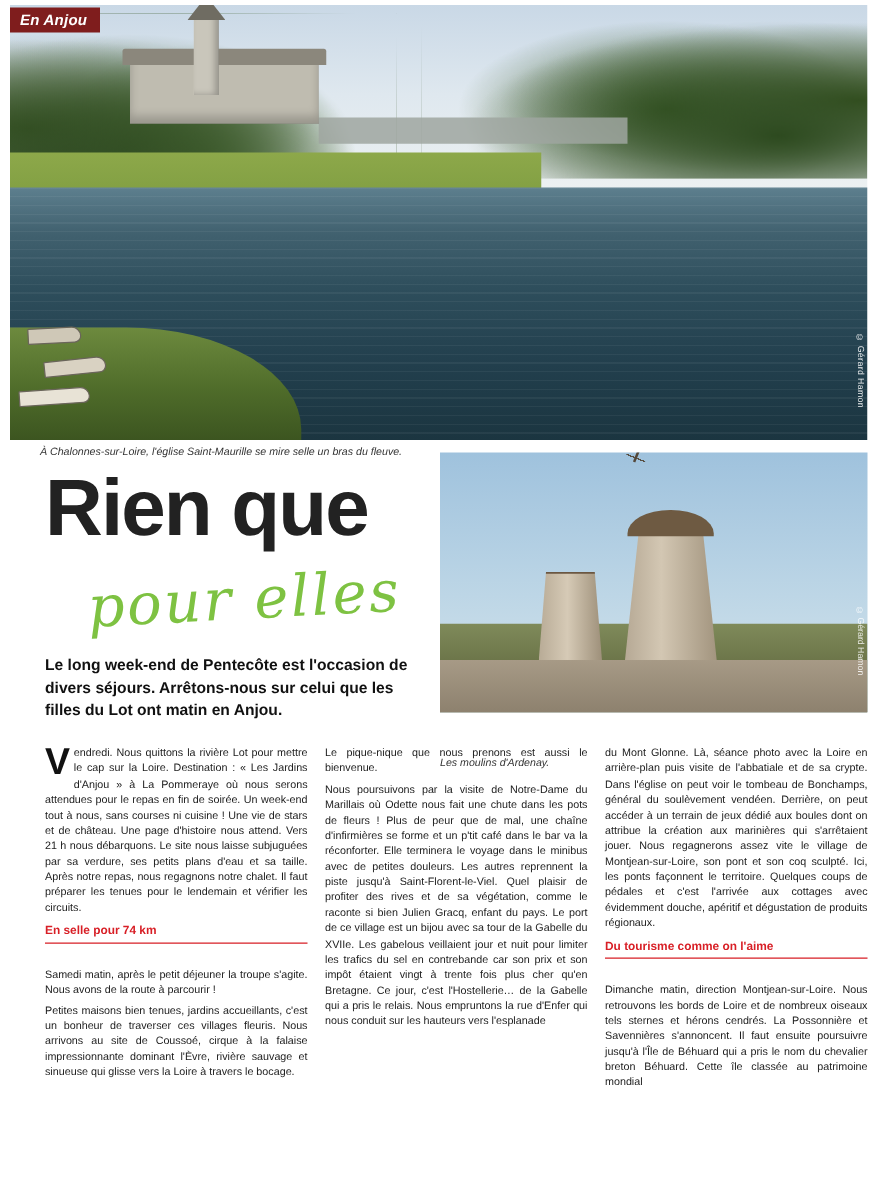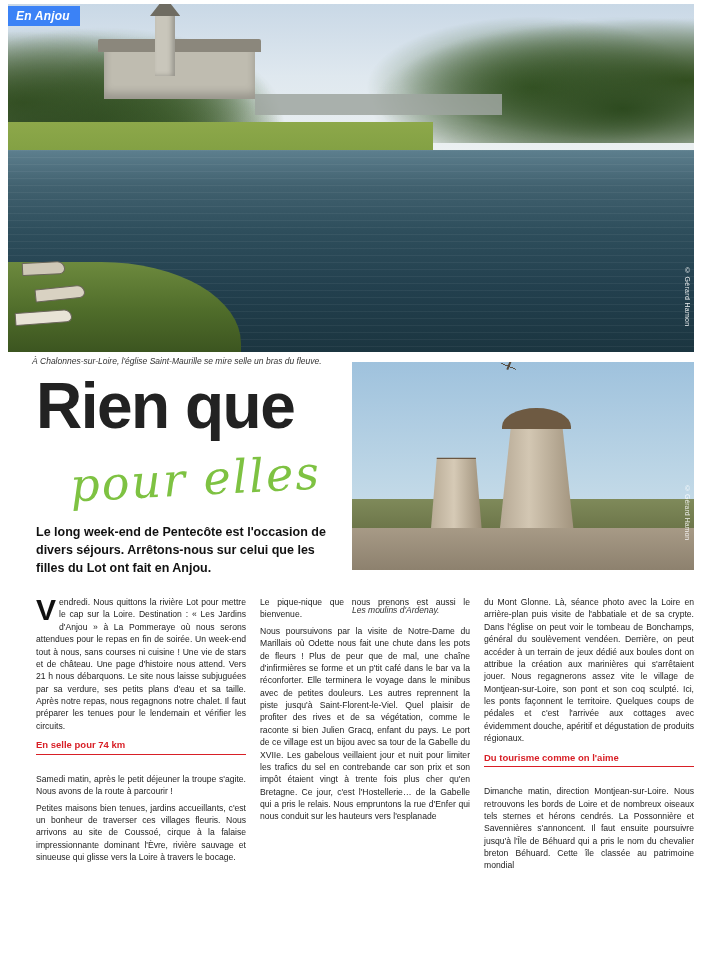--- a/index.html
+++ b/index.html
@@ -15,21 +15,21 @@
     color: #1a1a1a;
     overflow: hidden;
   }
 
   
   .tag {
     position: absolute;
     left: 8px;
     top: 6px;
     z-index: 20;
-    background: #3b82f6;
+    background: #7f1d1d;
     color: #ffffff;
     font-size: 12px;
     font-weight: bold;
     font-style: italic;
     padding: 3px 10px 3px 8px;
     letter-spacing: 0.2px;
   }
 
   
   .hero {
@@ -357,21 +357,21 @@
   <div class="hero-boat b1"></div>
   <div class="hero-boat b2"></div>
   <div class="hero-boat b3"></div>
   <div class="hero-credit">© Gérard Hamon</div>
 </div>
 
 <div class="hero-caption">À Chalonnes-sur-Loire, l'église Saint-Maurille se mire selle un bras du fleuve.</div>
 
 <div class="headline">Rien que</div>
 <div class="headline-script">pour elles</div>
-<div class="standfirst">Le long week-end de Pentecôte est l'occasion de divers séjours. Arrêtons-nous sur celui que les filles du Lot ont fait en Anjou.</div>
+<div class="standfirst">Le long week-end de Pentecôte est l'occasion de divers séjours. Arrêtons-nous sur celui que les filles du Lot ont matin en Anjou.</div>
 
 <div class="mill">
   <div class="mill-ground"></div>
   <div class="mill-tower2"></div>
   <div class="mill-tower"></div>
   <div class="mill-cap"></div>
   <div class="mill-sail s1"></div>
 
   <div class="mill-wall"></div>
   <div class="mill-credit">© Gérard Hamon</div>

